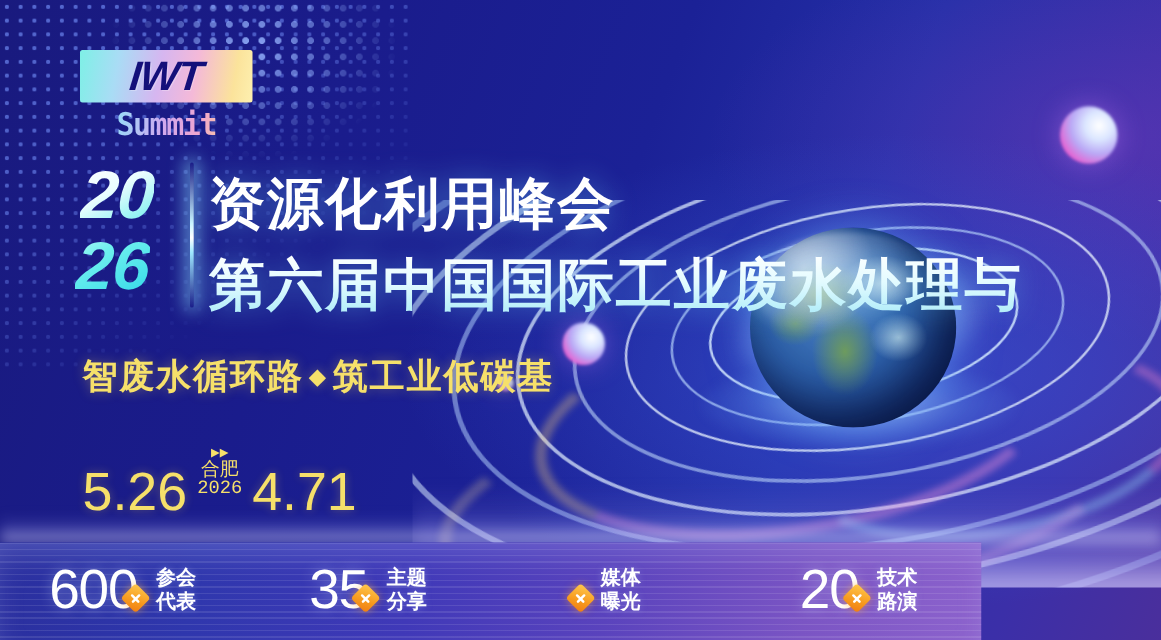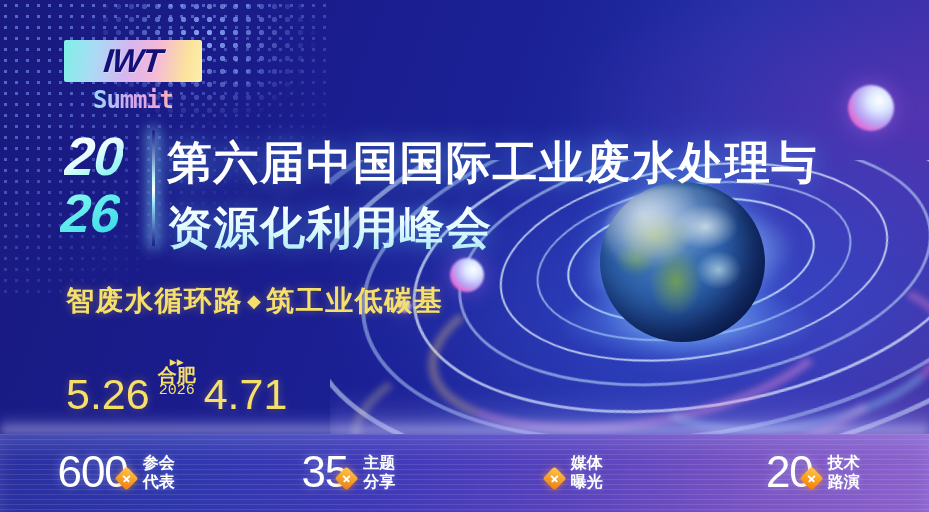--- a/index.html
+++ b/index.html
@@ -162,21 +162,21 @@
     font-family:"Liberation Sans", sans-serif;
     font-size:43px; font-weight:400; letter-spacing:0px;
     color:#f6e06a;
     text-shadow:0 0 8px rgba(255,220,80,0.3);
     margin-top:32px;
   }
   .date-mid { display:flex; flex-direction:column; align-items:center; padding:0 2px; }
   .arrows { font-size:9px; line-height:8px; color:#f6e06a; letter-spacing:0px; margin-bottom:1px; }
   .date-city {
     font-family:"DejaVu Sans", sans-serif;
-    font-size:19px; font-weight:bold; line-height:16px; color:#f6e06a;
+    font-size:15px; font-weight:normal; line-height:16px; color:#f6e06a;
   }
   .date-year {
     font-family:Liberation Mono, monospace;
     font-size:15px; line-height:16px; color:#f6e06a;
   }
 
   
   .globe {
     position:absolute; left:600px; top:182px; width:165px; height:160px;
     border-radius:50%;
@@ -198,21 +198,21 @@
   }
   .globe-base {
     position:absolute; left:560px; top:288px; width:255px; height:72px;
     border-radius:50%;
     background:radial-gradient(ellipse at center, rgba(190,225,255,0.55) 0%, rgba(110,170,250,0.25) 45%, rgba(40,70,190,0) 75%);
     filter:blur(4px);
   }
 
   
   .stats {
-    position:absolute; left:0; bottom:0; width:929px; height:78px;
+    position:absolute; left:0; bottom:0; width:785px; height:78px;
     background:
       repeating-linear-gradient(to bottom, rgba(255,255,255,0.10) 0px, rgba(255,255,255,0.10) 1px, rgba(255,255,255,0) 1px, rgba(255,255,255,0) 5px),
       linear-gradient(100deg, #2a2f9e 0%, #2f37ad 20%, #4039b8 42%, #5a43bd 62%, #7b55c4 82%, #8d63cd 100%);
     display:flex; align-items:center;
     box-shadow:inset 0 14px 26px -8px rgba(190,195,255,0.30);
   }
   .stats-topglow {
     position:absolute; left:0; bottom:78px; width:929px; height:22px;
     background:linear-gradient(to top, rgba(225,220,255,0.75) 0%, rgba(150,150,235,0.25) 45%, rgba(60,60,180,0) 100%);
     filter:blur(5px);
@@ -288,22 +288,22 @@
     <div class="logo-summit">Summit</div>
   </div>
 
   <div class="year">
     <div>20</div>
     <div>26</div>
   </div>
   <div class="divider"></div>
 
   <div class="title">
+    <div>资源化利用峰会</div>
     <div>第六届中国国际工业废水处理与</div>
-    <div>资源化利用峰会</div>
   </div>
 
   <div class="subtitle"><span>智废水循环路</span><span class="sep">◆</span><span>筑工业低碳基</span></div>
 
   <div class="dates">
     <span class="date-num">5.26</span>
     <span class="date-mid">
       <span class="arrows">▶▶</span>
       <span class="date-city">合肥</span>
       <span class="date-year">2026</span>

